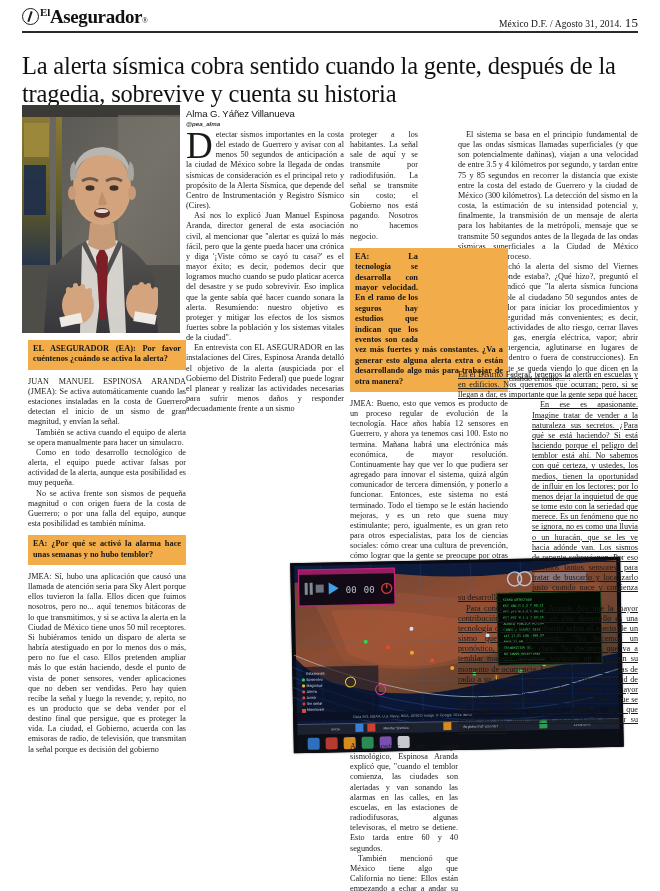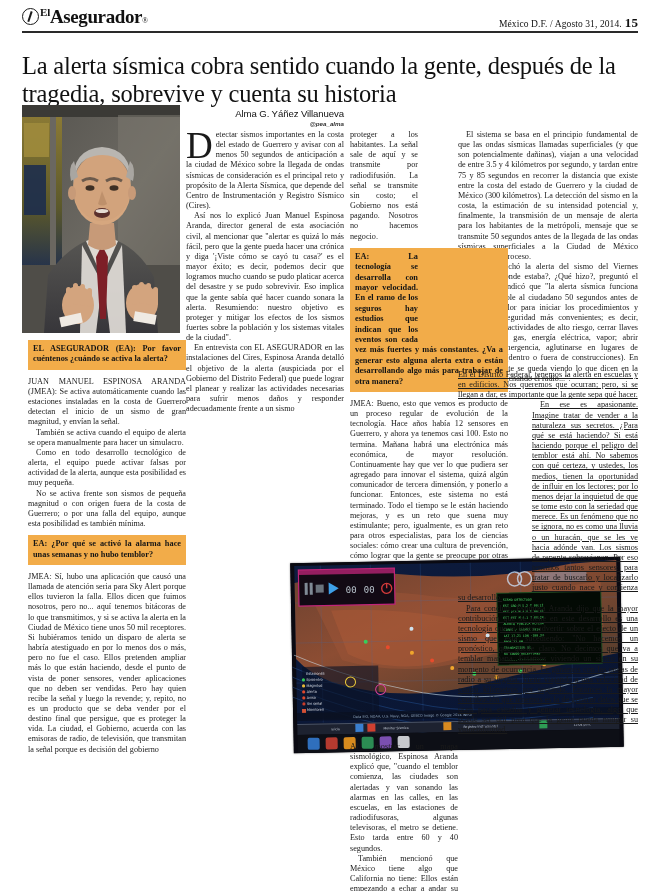--- a/index.html
+++ b/index.html
@@ -41,21 +41,21 @@
     transform:translateY(-7px);display:inline-block;
   }
   .logo-word{
     font-size:19px;font-weight:bold;letter-spacing:-.4px;line-height:19px;
   }
   .logo-tm{font-size:8px;vertical-align:super;}
   .dateline{
     position:absolute;right:0;top:9px;
     font-size:9.5px;letter-spacing:.1px;white-space:nowrap;
   }
-  .pagenum{font-size:13px;font-weight:bold;margin-left:3px;}
+  .pagenum{font-size:13px;font-weight:normal;margin-left:3px;}
   .rule-top{
     position:absolute;left:22px;top:31px;width:616px;height:1.5px;background:#2a2a2a;
   }
 
   
   .headline{
     position:absolute;left:22px;top:36px;width:616px;
     font-size:24.5px;line-height:28px;font-weight:normal;
     letter-spacing:-.2px;color:#111;
   }
@@ -78,21 +78,21 @@
   .col p{margin:0;text-indent:8px;}
   .col p.noind{text-indent:0;}
 
   #col1{left:28px;top:340px;width:158px;}
   #col2{left:186px;top:130px;width:158px;}
   #col3{left:350px;top:130px;width:158px;}
   #col4{left:458px;top:130px;width:180px;}
 
   
   .byline{
-    position:absolute;left:186px;top:108px;width:158px;text-align:right;
+    position:absolute;left:186px;top:108px;width:158px;text-align:left;
   }
   .byline .name{font-size:9.6px;font-family:"Liberation Sans",sans-serif;letter-spacing:-.1px;}
   .byline .handle{font-size:6.2px;font-family:"Liberation Sans",sans-serif;font-weight:bold;font-style:italic;color:#333;margin-top:.5px;}
 
   
   .dropcap{
     float:left;font-size:37px;line-height:29px;font-weight:normal;
     padding:1px 2px 0 0;margin-right:1px;font-family:"Liberation Serif",serif;
   }
 

